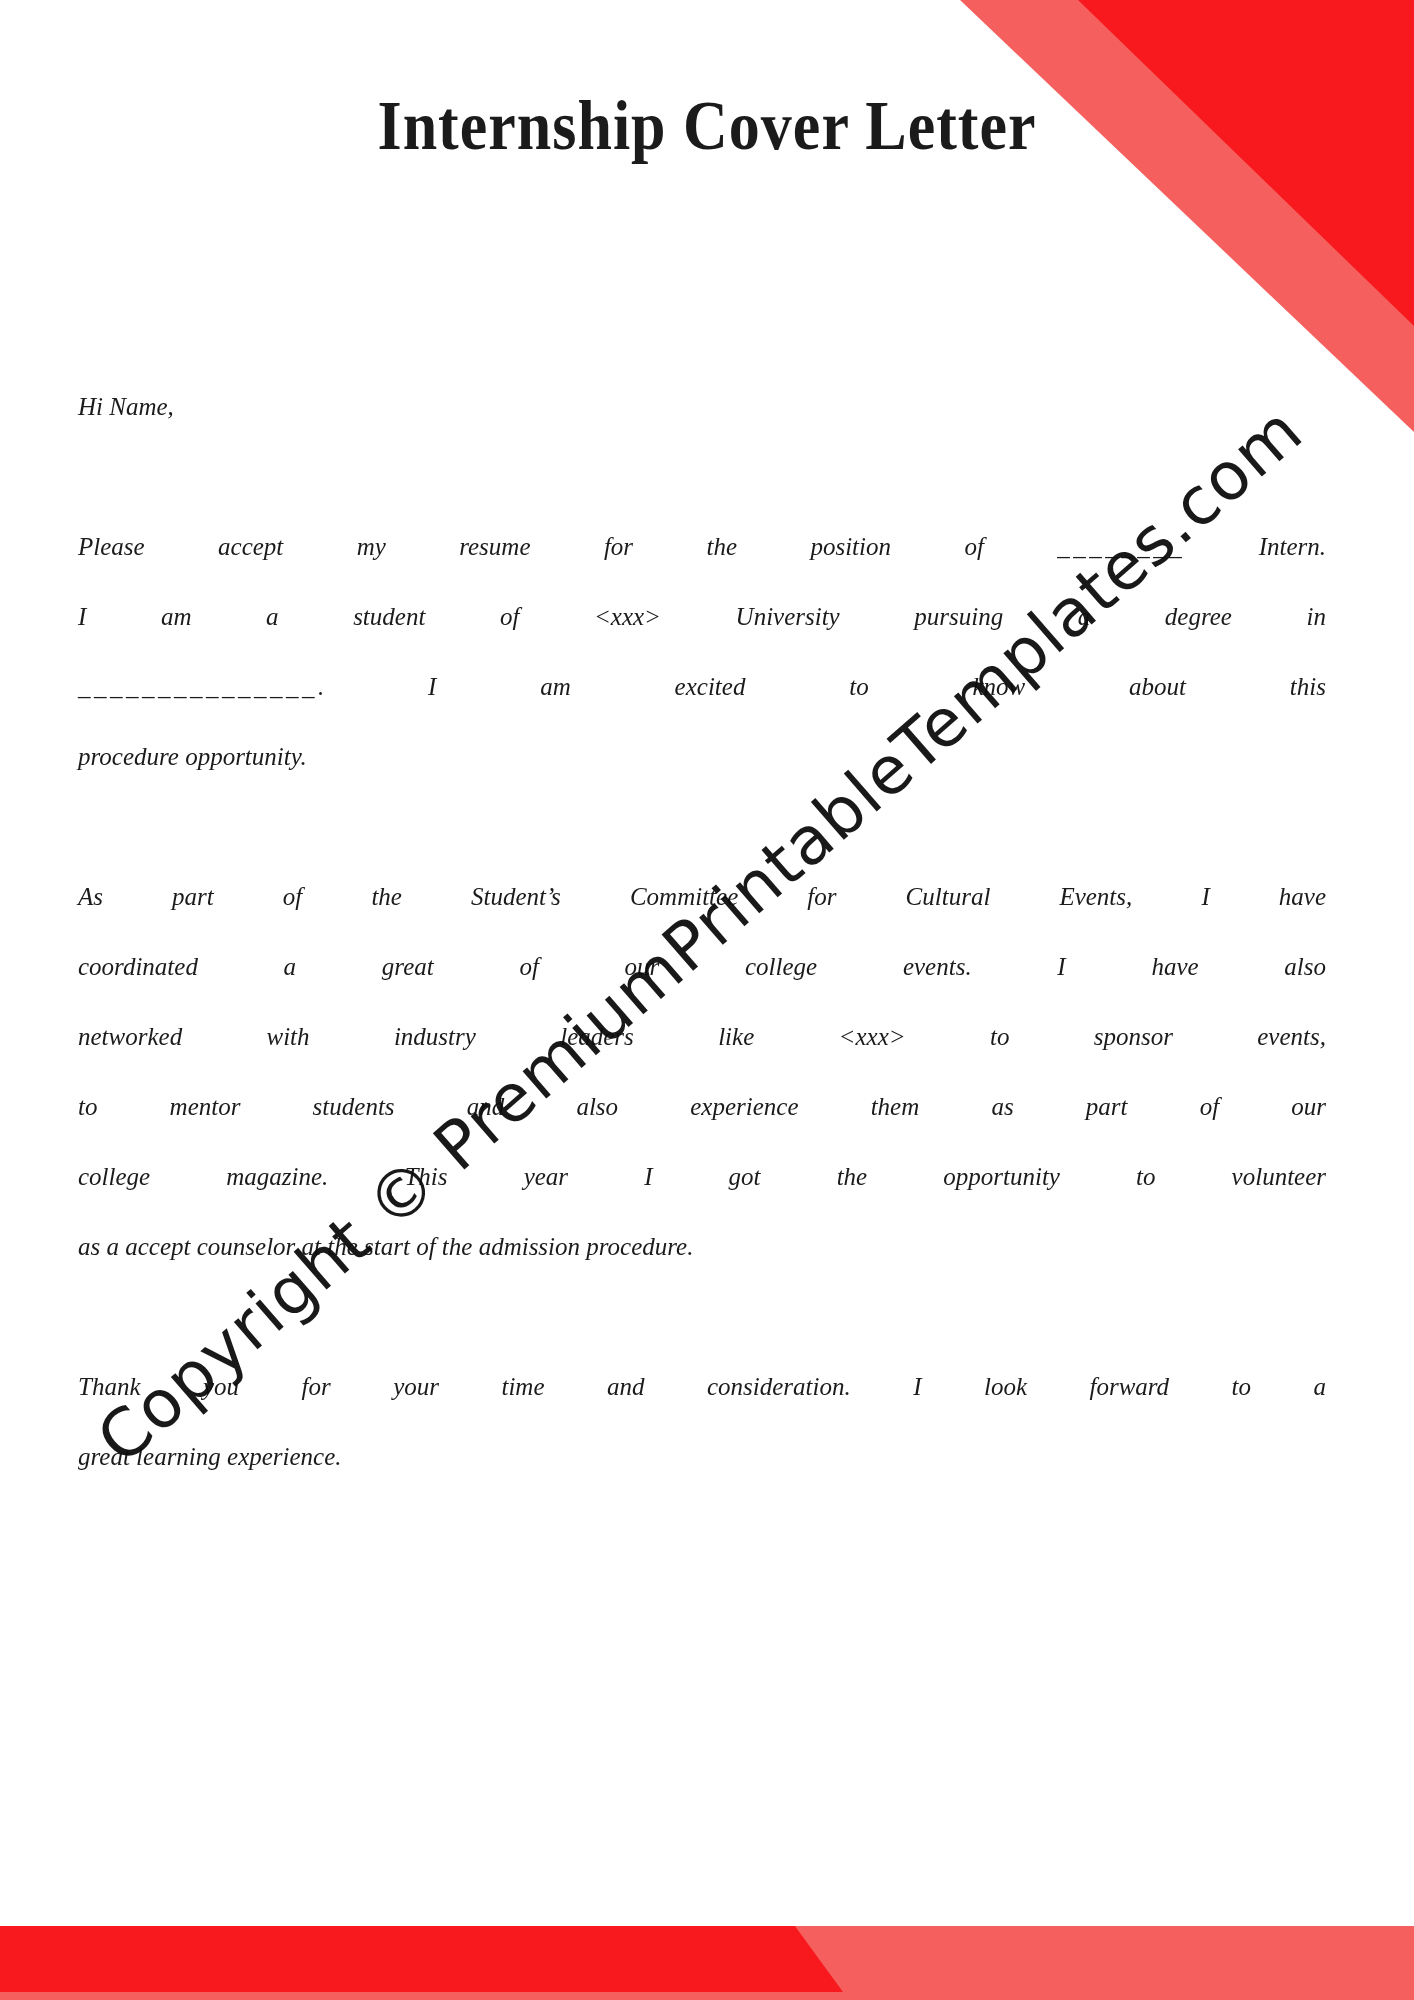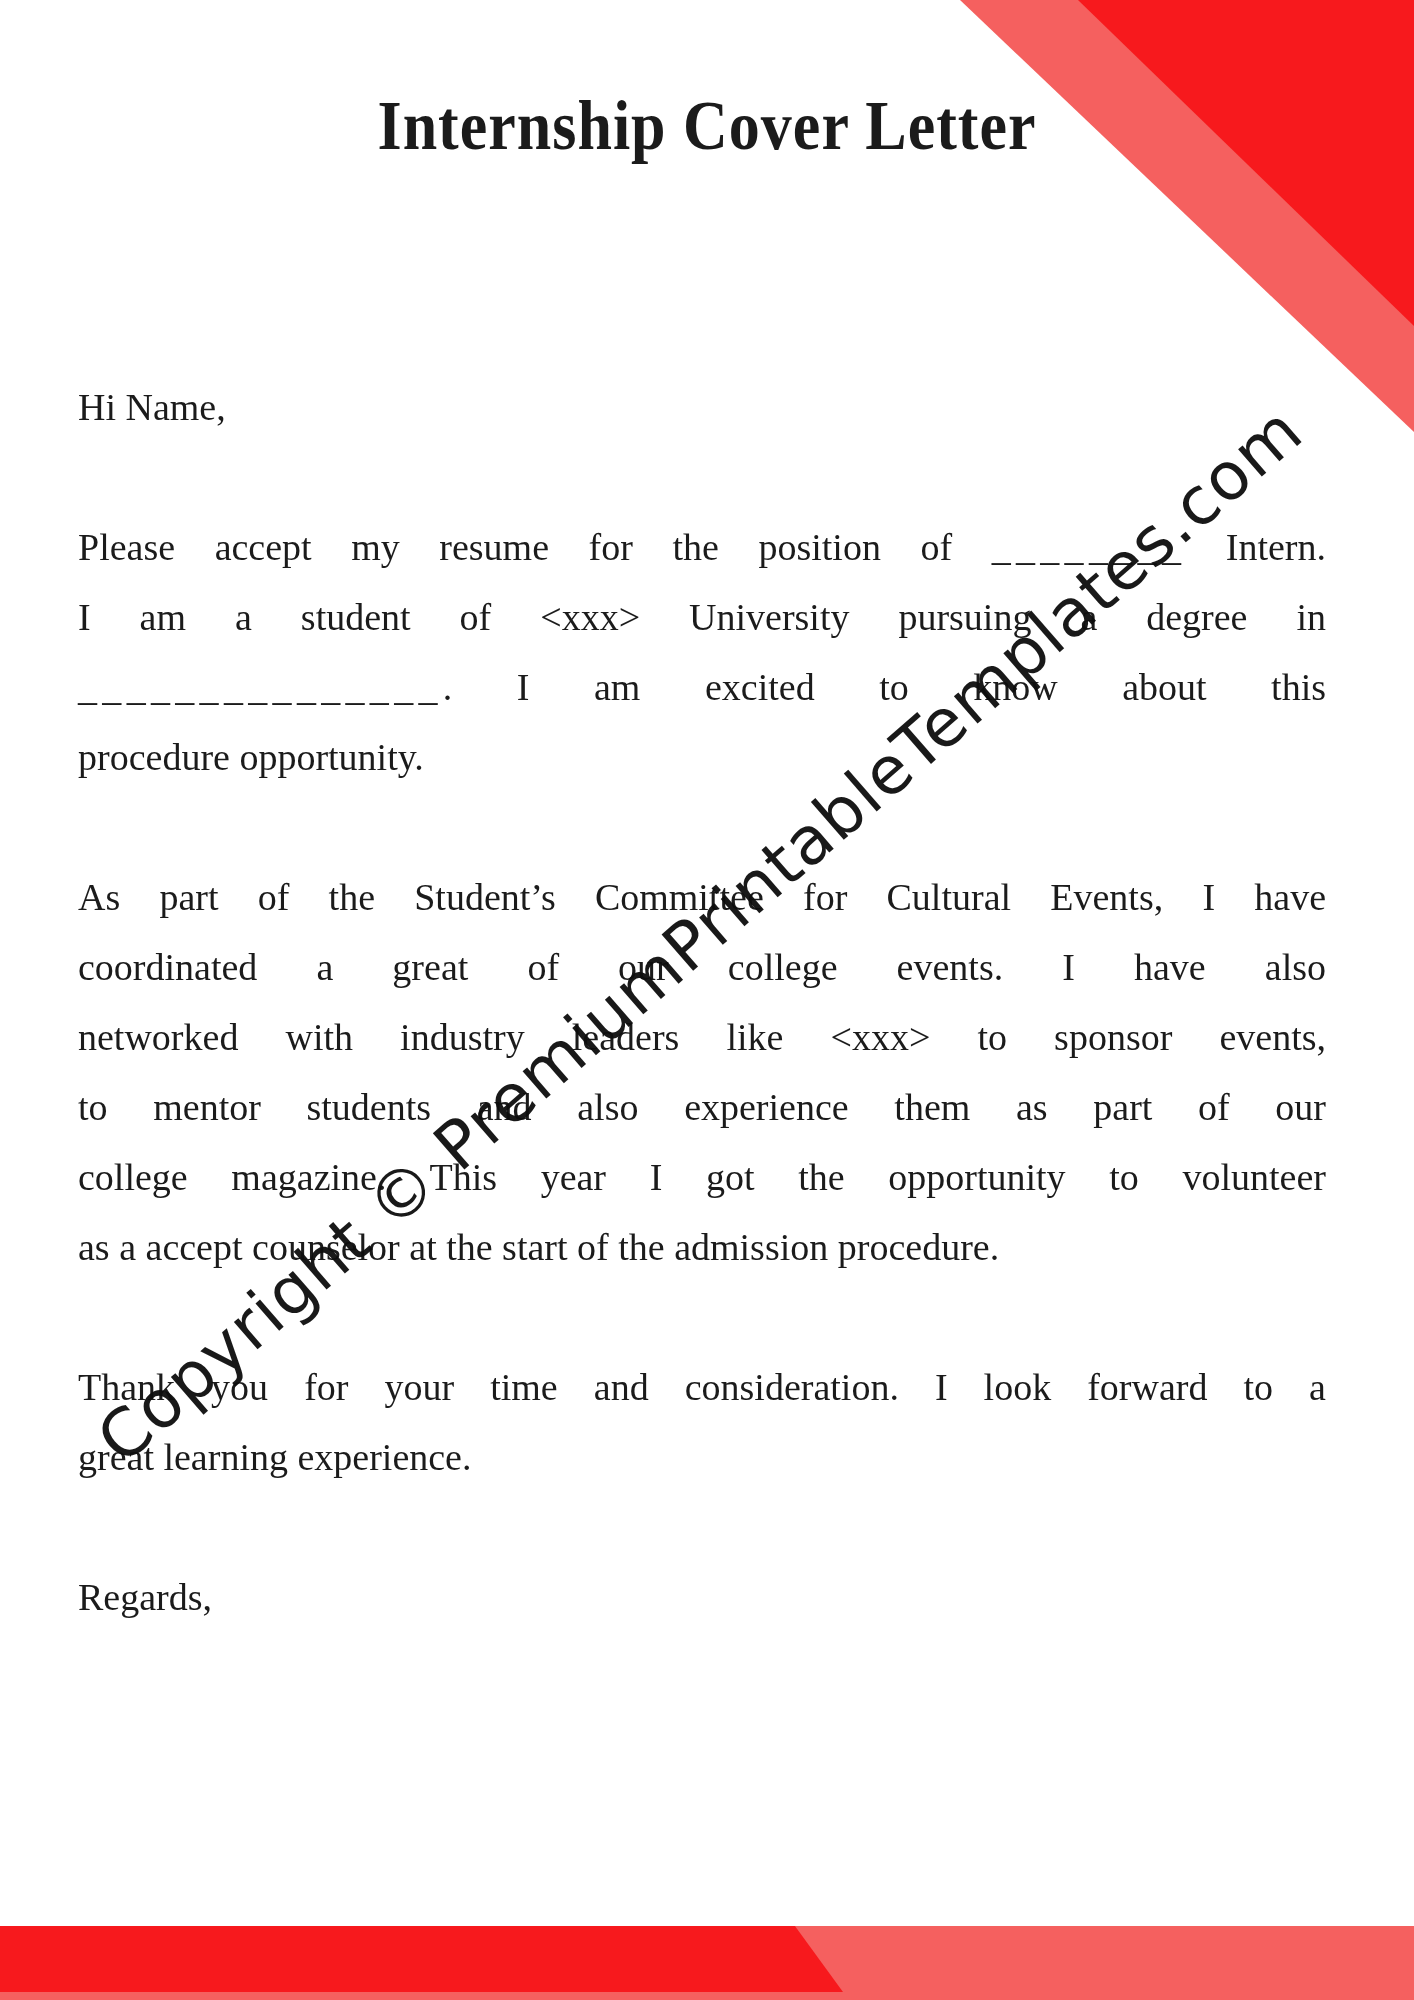--- a/index.html
+++ b/index.html
@@ -55,23 +55,24 @@
     font-size:62px;
     font-weight:bold;
     letter-spacing:1px;
     transform:scaleY(1.12);
     transform-origin:center top;
     white-space:nowrap;
   }
   
   .body{
     position:absolute;left:78px;right:88px;top:372px;
-    font-size:38px;
+    font-size:25px;
     line-height:70px;
     z-index:2;
+    font-style:italic;
   }
   .block{margin-bottom:70px;}
   .line{
     text-align:justify;
     text-align-last:justify;
   }
   .line.last{
     text-align-last:left;
   }
   .blank{letter-spacing:0.14em;}
@@ -122,18 +123,17 @@
       <div class="line">to mentor students and also experience them as part of our</div>
       <div class="line">college magazine. This year I got the opportunity to volunteer</div>
       <div class="line last">as a accept counselor at the start of the admission procedure.</div>
     </div>
 
     <div class="block">
       <div class="line">Thank you for your time and consideration. I look forward to a</div>
       <div class="line last">great learning experience.</div>
     </div>
 
-    <div class="block line last">Regards,</div>
 
 
   </div>
 
 </div>
 
 </body></html>

